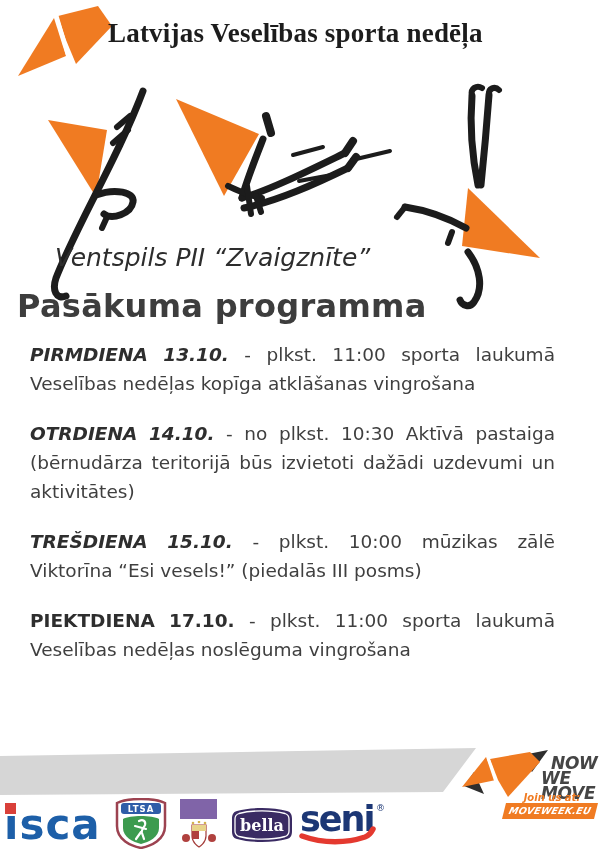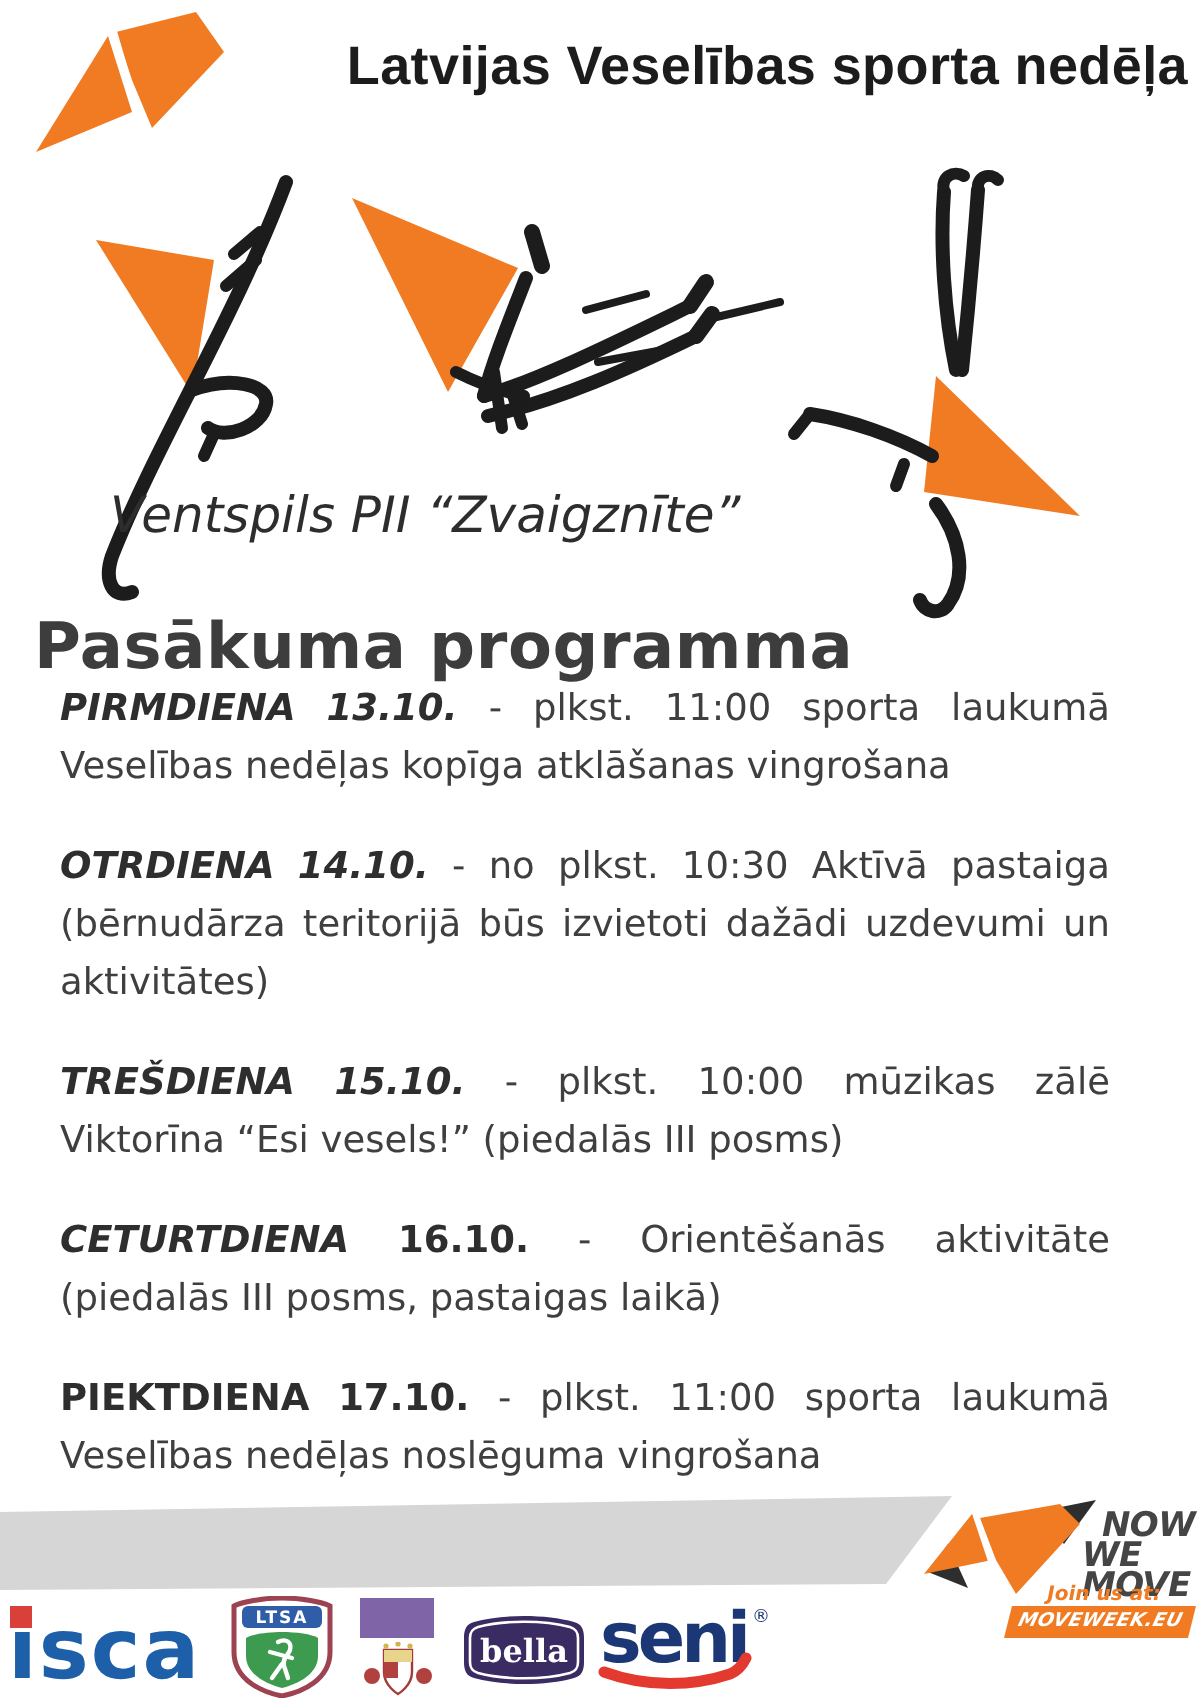--- a/index.html
+++ b/index.html
@@ -1,28 +1,28 @@
 <!DOCTYPE html>
 <html><head>
 <meta charset="utf-8">
 <style>
   html,body{margin:0;padding:0;background:#fff;}
   #page{position:relative;width:600px;height:849px;background:#ffffff;overflow:hidden;
         font-family:"DejaVu Sans",sans-serif;color:#3a3a3a;}
   .abs{position:absolute;}
   
-  .title-block{left:108px;top:18px;width:486px;text-align:right;color:#1c1c1c;
-               font-family:Liberation Sans, sans-serif;}
+  .title-block{left:108px;top:18px;width:486px;text-align:left;color:#1c1c1c;
+               font-family:Liberation Serif, serif;}
   .title-line{font-size:27px;font-weight:bold;line-height:31px;letter-spacing:0.2px;}
   .date-line{font-size:25px;font-weight:bold;line-height:29px;}
   
   .venue{left:55px;top:243px;width:440px;text-align:left;font-style:italic;
          font-size:25px;color:#2d2d2d;}
   .prog-heading{left:17px;top:287px;width:560px;font-size:32px;font-weight:bold;
-                color:#3d3d3d;letter-spacing:0.3px;margin-top:17px;}
+                color:#3d3d3d;letter-spacing:0.3px;}
   
   .schedule{left:30px;top:340px;width:541px;}
   .schedule p{margin:0 16px 21px 0;font-size:18.5px;line-height:29px;text-align:justify;
               color:#3f3f3f;}
   .d{font-weight:bold;color:#2e2e2e;}
   .it{font-style:italic;}
   
   .nwm-text{left:541px;top:756px;width:59px;font-style:italic;font-weight:900;
             font-size:17px;line-height:15px;color:#454545;letter-spacing:-0.3px;}
   .nwm-text .l1{margin-left:10px;}
@@ -101,25 +101,20 @@
       <span class="d it">OTRDIENA</span>
       <span class="d it">14.10.</span>
       <span>- no plkst. 10:30 Aktīvā pastaiga (bērnudārza teritorijā būs izvietoti dažādi uzdevumi un aktivitātes)</span>
     </p>
     <p>
       <span class="d it">TREŠDIENA</span>
       <span class="d it">15.10.</span>
       <span>- plkst. 10:00 mūzikas zālē Viktorīna “Esi vesels!” (piedalās III posms)</span>
     </p>
     <p>
-      <span class="d it">CETURTDIENA</span>
-      <span class="d">16.10.</span>
-      <span>- Orientēšanās aktivitāte (piedalās III posms, pastaigas laikā)</span>
-    </p>
-    <p>
       <span class="d">PIEKTDIENA</span>
       <span class="d">17.10.</span>
       <span>- plkst. 11:00 sporta laukumā Veselības nedēļas noslēguma vingrošana</span>
     </p>
   </div>
 
   <svg class="abs" style="left:0;top:744px" width="600" height="60" viewBox="0 0 600 60">
     <polygon points="0,12 476,4 443,48 0,51" fill="#d6d6d6"></polygon>
   </svg>
 

